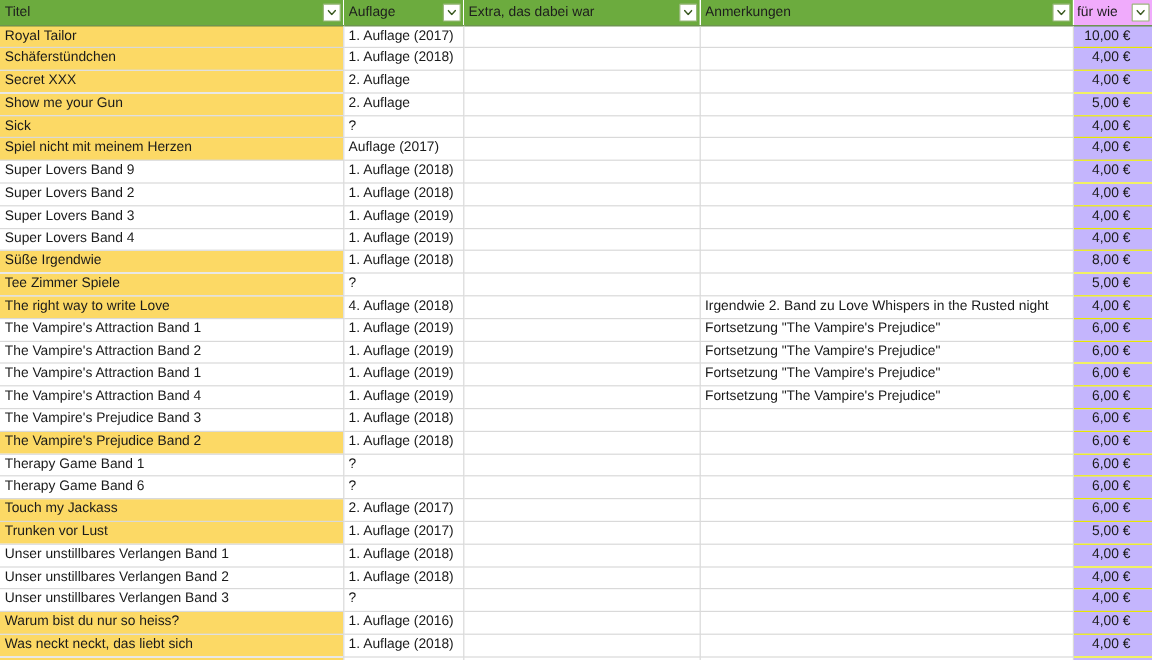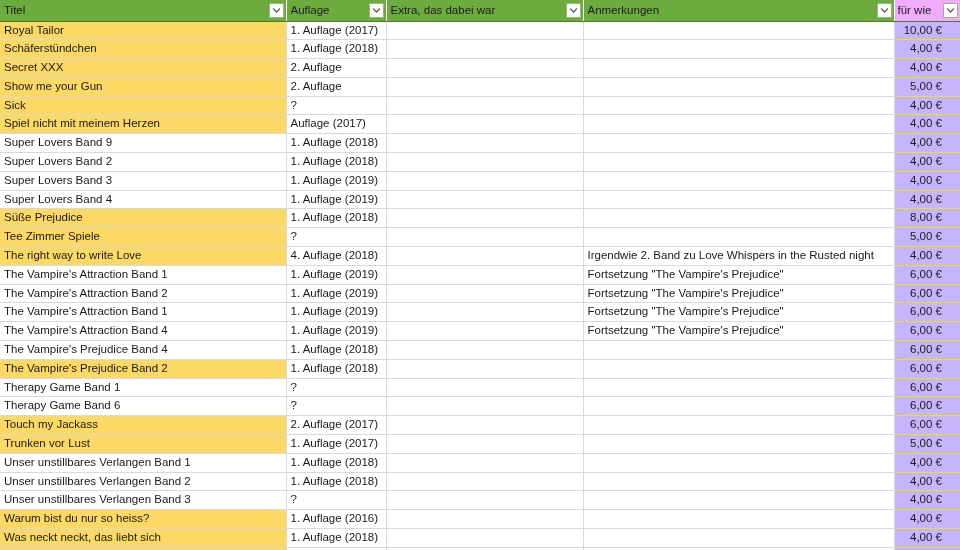--- a/index.html
+++ b/index.html
@@ -246,21 +246,21 @@
           <td class="price">4,00 €</td>
         </tr>
         <tr>
           <td class="white">Super Lovers Band 4</td>
           <td class="white">1. Auflage (2019)</td>
           <td class="white extra"></td>
           <td class="white anm"></td>
           <td class="price">4,00 €</td>
         </tr>
         <tr>
-          <td class="gold">Süße Prejudice</td>
+          <td class="gold">Süße Irgendwie</td>
           <td class="white">1. Auflage (2018)</td>
           <td class="white extra"></td>
           <td class="white anm"></td>
           <td class="price">8,00 €</td>
         </tr>
         <tr>
           <td class="gold">Tee Zimmer Spiele</td>
           <td class="white">?</td>
           <td class="white extra"></td>
           <td class="white anm"></td>
@@ -295,21 +295,21 @@
           <td class="price">6,00 €</td>
         </tr>
         <tr>
           <td class="white">The Vampire's Attraction Band 4</td>
           <td class="white">1. Auflage (2019)</td>
           <td class="white extra"></td>
           <td class="white anm">Fortsetzung "The Vampire's Prejudice"</td>
           <td class="price">6,00 €</td>
         </tr>
         <tr>
-          <td class="white">The Vampire's Prejudice Band 4</td>
+          <td class="white">The Vampire's Prejudice Band 3</td>
           <td class="white">1. Auflage (2018)</td>
           <td class="white extra"></td>
           <td class="white anm"></td>
           <td class="price">6,00 €</td>
         </tr>
         <tr>
           <td class="gold">The Vampire's Prejudice Band 2</td>
           <td class="white">1. Auflage (2018)</td>
           <td class="white extra"></td>
           <td class="white anm"></td>

